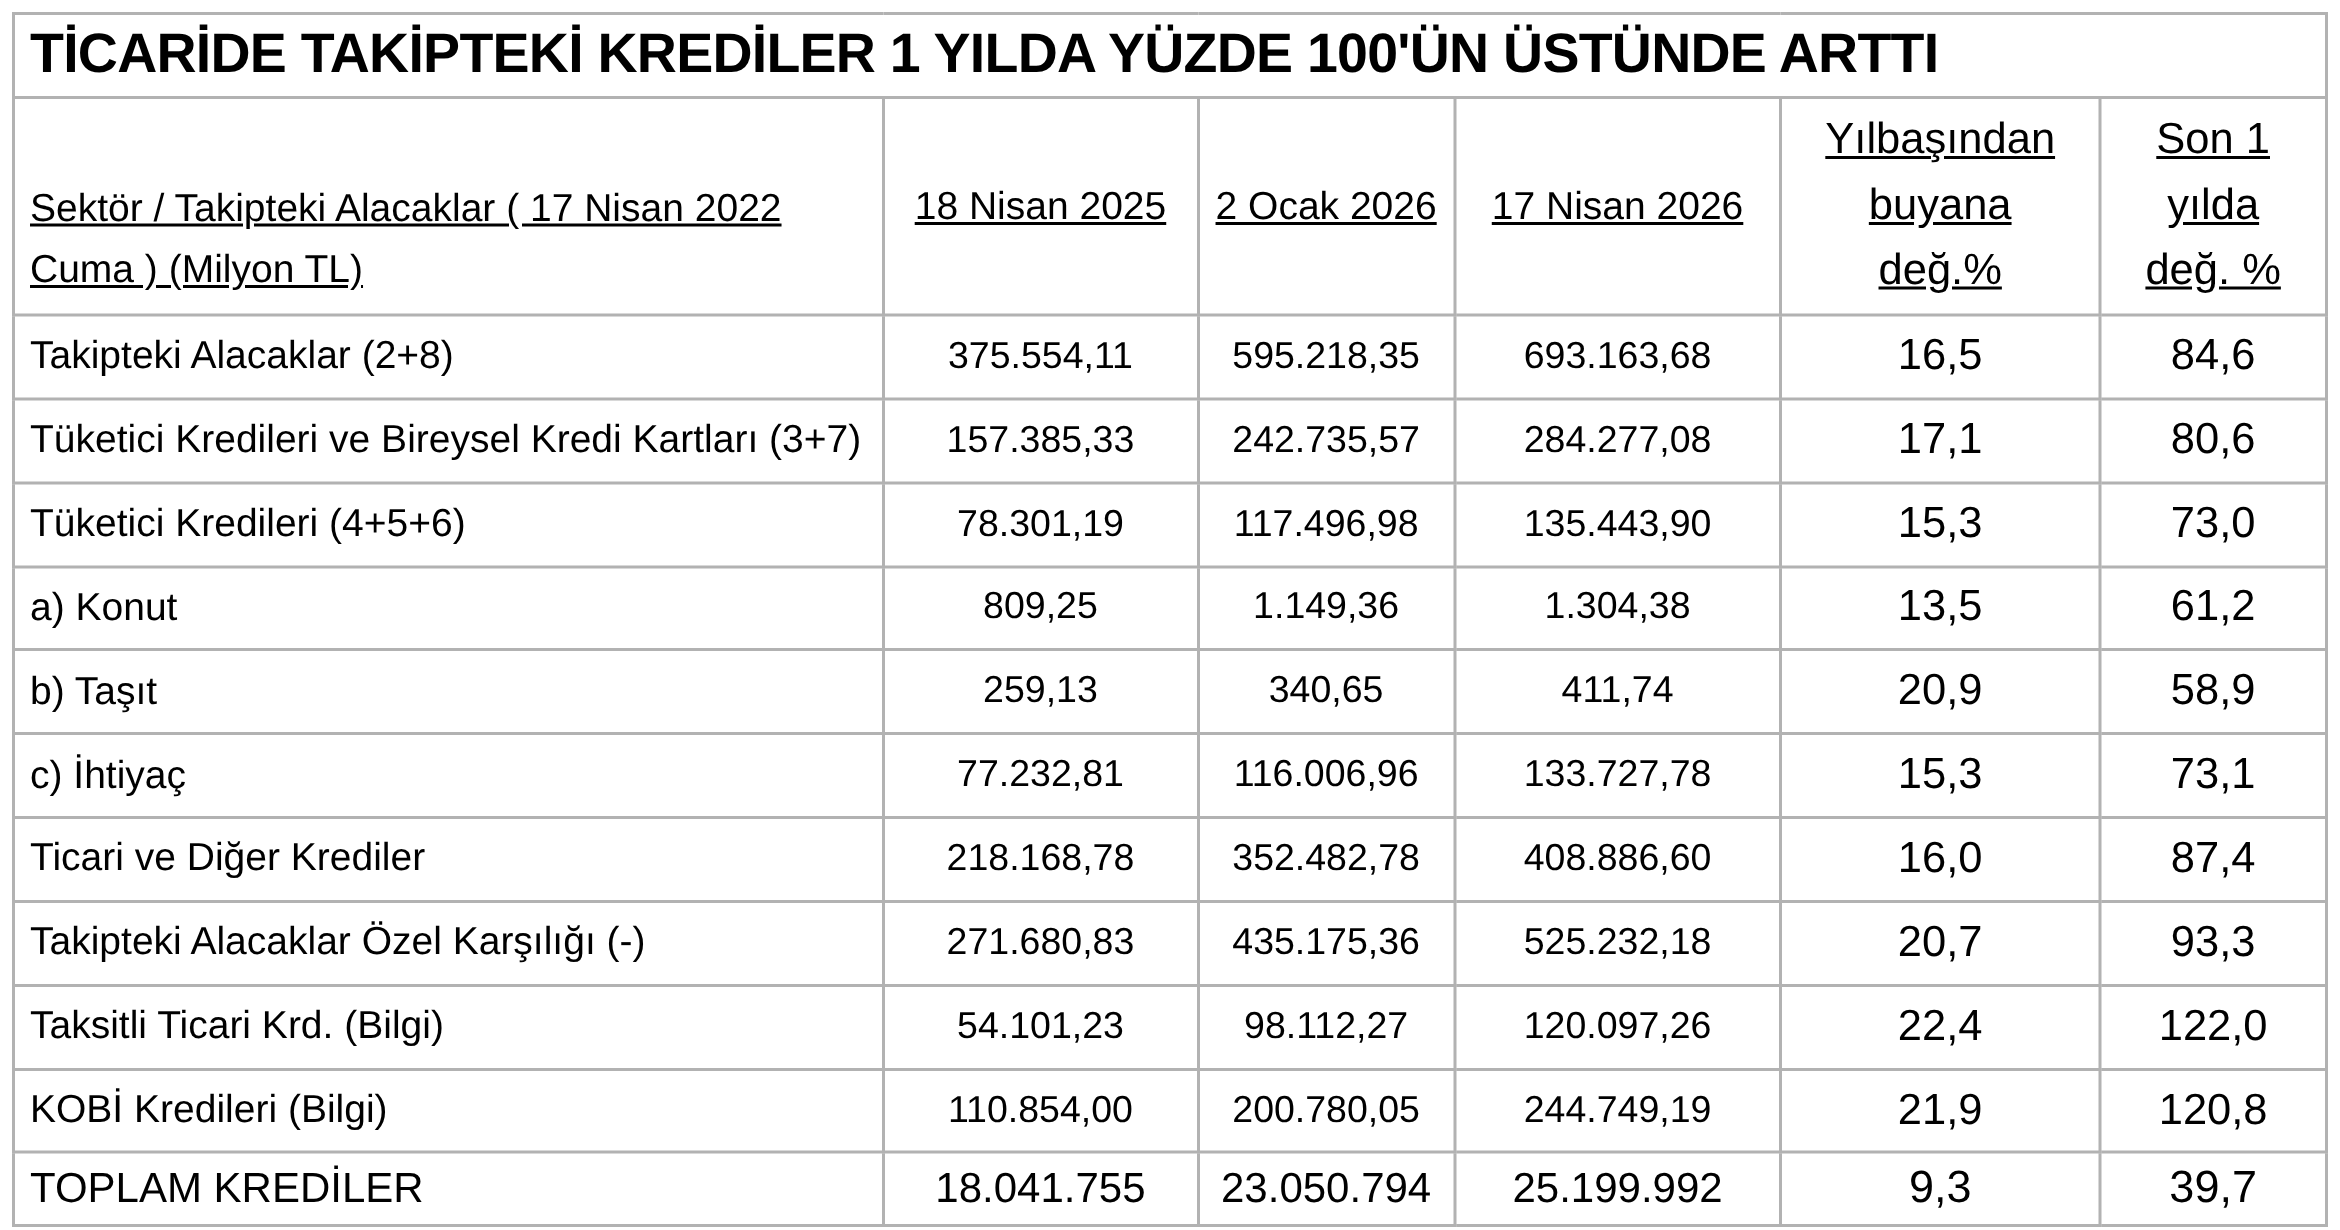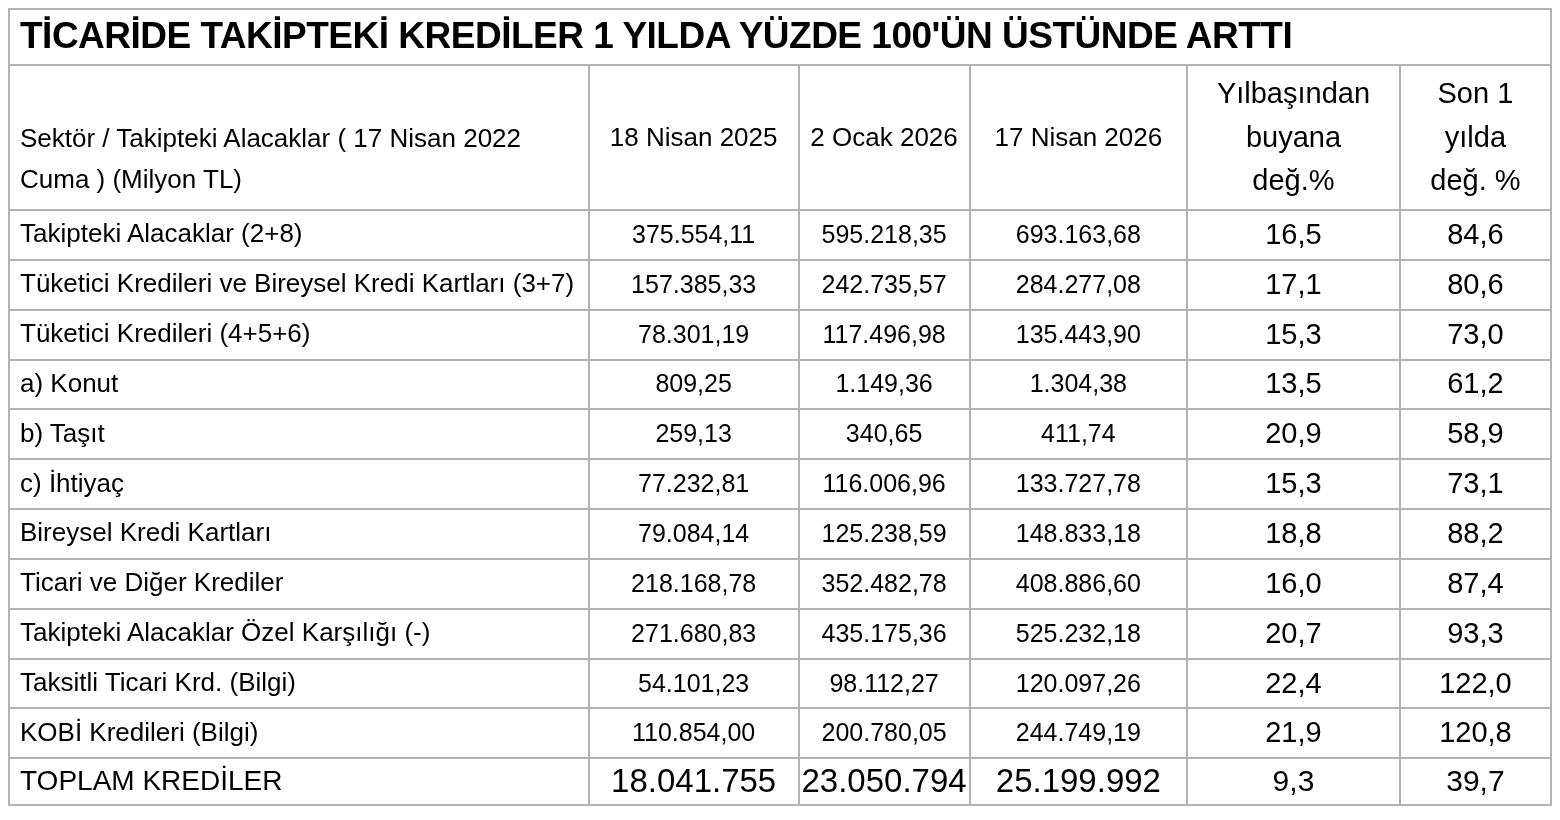--- a/index.html
+++ b/index.html
@@ -1,18 +1,18 @@
 <!DOCTYPE html>
 <html><head>
 <meta charset="utf-8">
 <style>
   html,body{margin:0;padding:0;background:#ffffff;}
   .sheet{
     width:1560px;height:820px;box-sizing:border-box;
-    padding:8px 8px 14px 8px;
+    padding:8px 8px 2px 8px;
     font-family:"Liberation Sans", sans-serif;
     color:#000;background:#ffffff;
   }
   table.grid{
     width:100%;height:100%;
     border-collapse:collapse;table-layout:fixed;
   }
   .grid th,.grid td{
     border:2px solid #b2b2b2;
     box-sizing:border-box;
@@ -21,21 +21,21 @@
   }
   tr.title-row th{
     height:56px;
     font-size:37px;font-weight:bold;
     text-align:left;vertical-align:middle;
     padding:2px 10px 4px 10px;
     letter-spacing:-0.5px;
     white-space:nowrap;
   }
   tr.header-row th{
-    height:145px;font-weight:normal;
+    height:145px;font-weight:normal;text-decoration:underline;
   }
   th.h-sector{
     text-align:left;vertical-align:bottom;
     font-size:26px;line-height:1.55;
     padding:0 30px 10px 10px;
   }
   th.h-date{
     text-align:center;vertical-align:middle;
     font-size:26px;
     margin-left:16px;
@@ -47,21 +47,21 @@
   }
   tbody td{height:46px;vertical-align:middle;}
   td.lbl{
     text-align:left;font-size:26px;
     padding:0 4px 2px 10px;white-space:nowrap;
   }
   td.num{text-align:center;font-size:25px;padding-bottom:2px;}
   td.pct{text-align:center;font-size:29px;padding-bottom:2px;}
   tr.total-row td{height:40px;}
   tr.total-row td.lbl{font-size:28px;}
-  tr.total-row td.num{font-size:33px;}
+  tr.total-row td.num{font-size:28px;}
   tr.total-row td.pct{font-size:30px;}
 </style>
 </head>
 <body>
 
 <div class="sheet">
   <table class="grid">
     <colgroup>
       <col style="width:37.6%">
       <col style="width:13.6%">
@@ -126,28 +126,20 @@
       </tr>
       <tr>
         <td class="lbl">c) İhtiyaç</td>
         <td class="num">77.232,81</td>
         <td class="num">116.006,96</td>
         <td class="num">133.727,78</td>
         <td class="pct">15,3</td>
         <td class="pct">73,1</td>
       </tr>
       <tr>
-        <td class="lbl">Bireysel Kredi Kartları</td>
-        <td class="num">79.084,14</td>
-        <td class="num">125.238,59</td>
-        <td class="num">148.833,18</td>
-        <td class="pct">18,8</td>
-        <td class="pct">88,2</td>
-      </tr>
-      <tr>
         <td class="lbl">Ticari ve Diğer Krediler</td>
         <td class="num">218.168,78</td>
         <td class="num">352.482,78</td>
         <td class="num">408.886,60</td>
         <td class="pct">16,0</td>
         <td class="pct">87,4</td>
       </tr>
       <tr>
         <td class="lbl">Takipteki Alacaklar Özel Karşılığı (-)</td>
         <td class="num">271.680,83</td>

